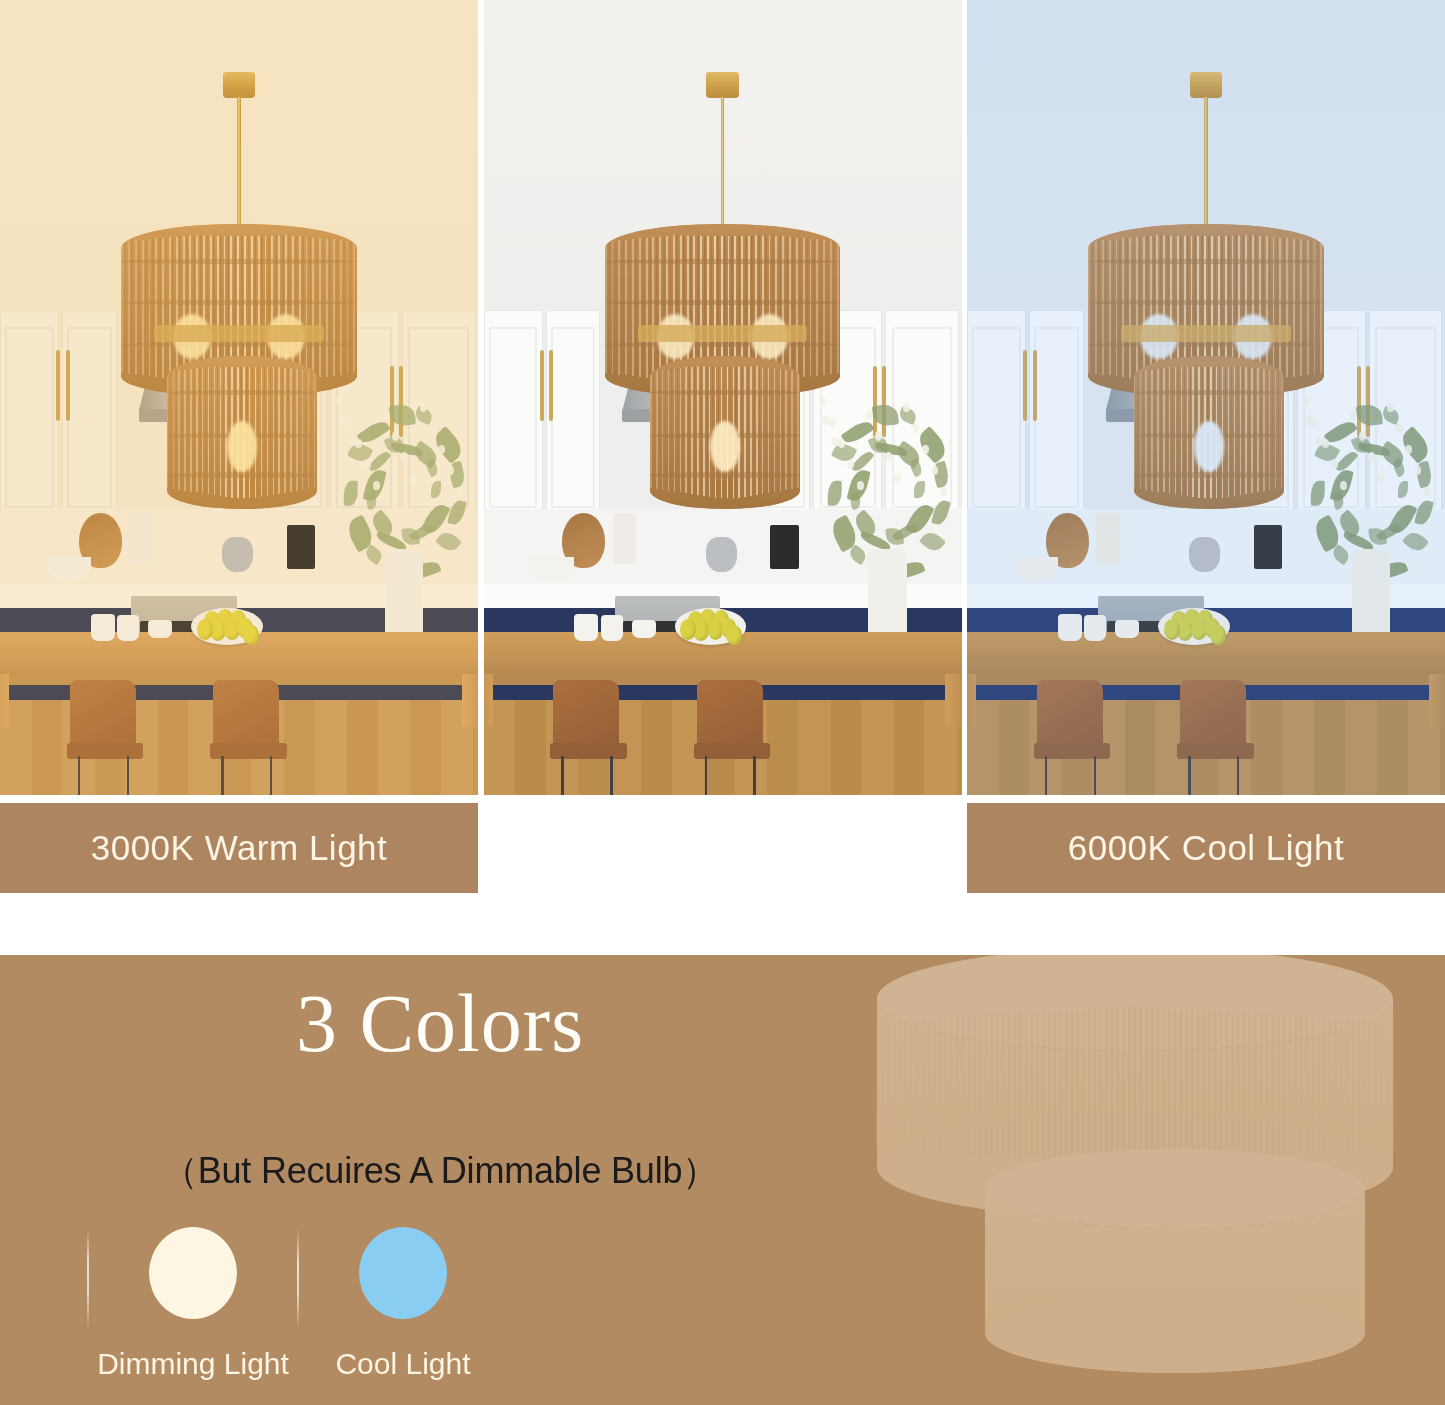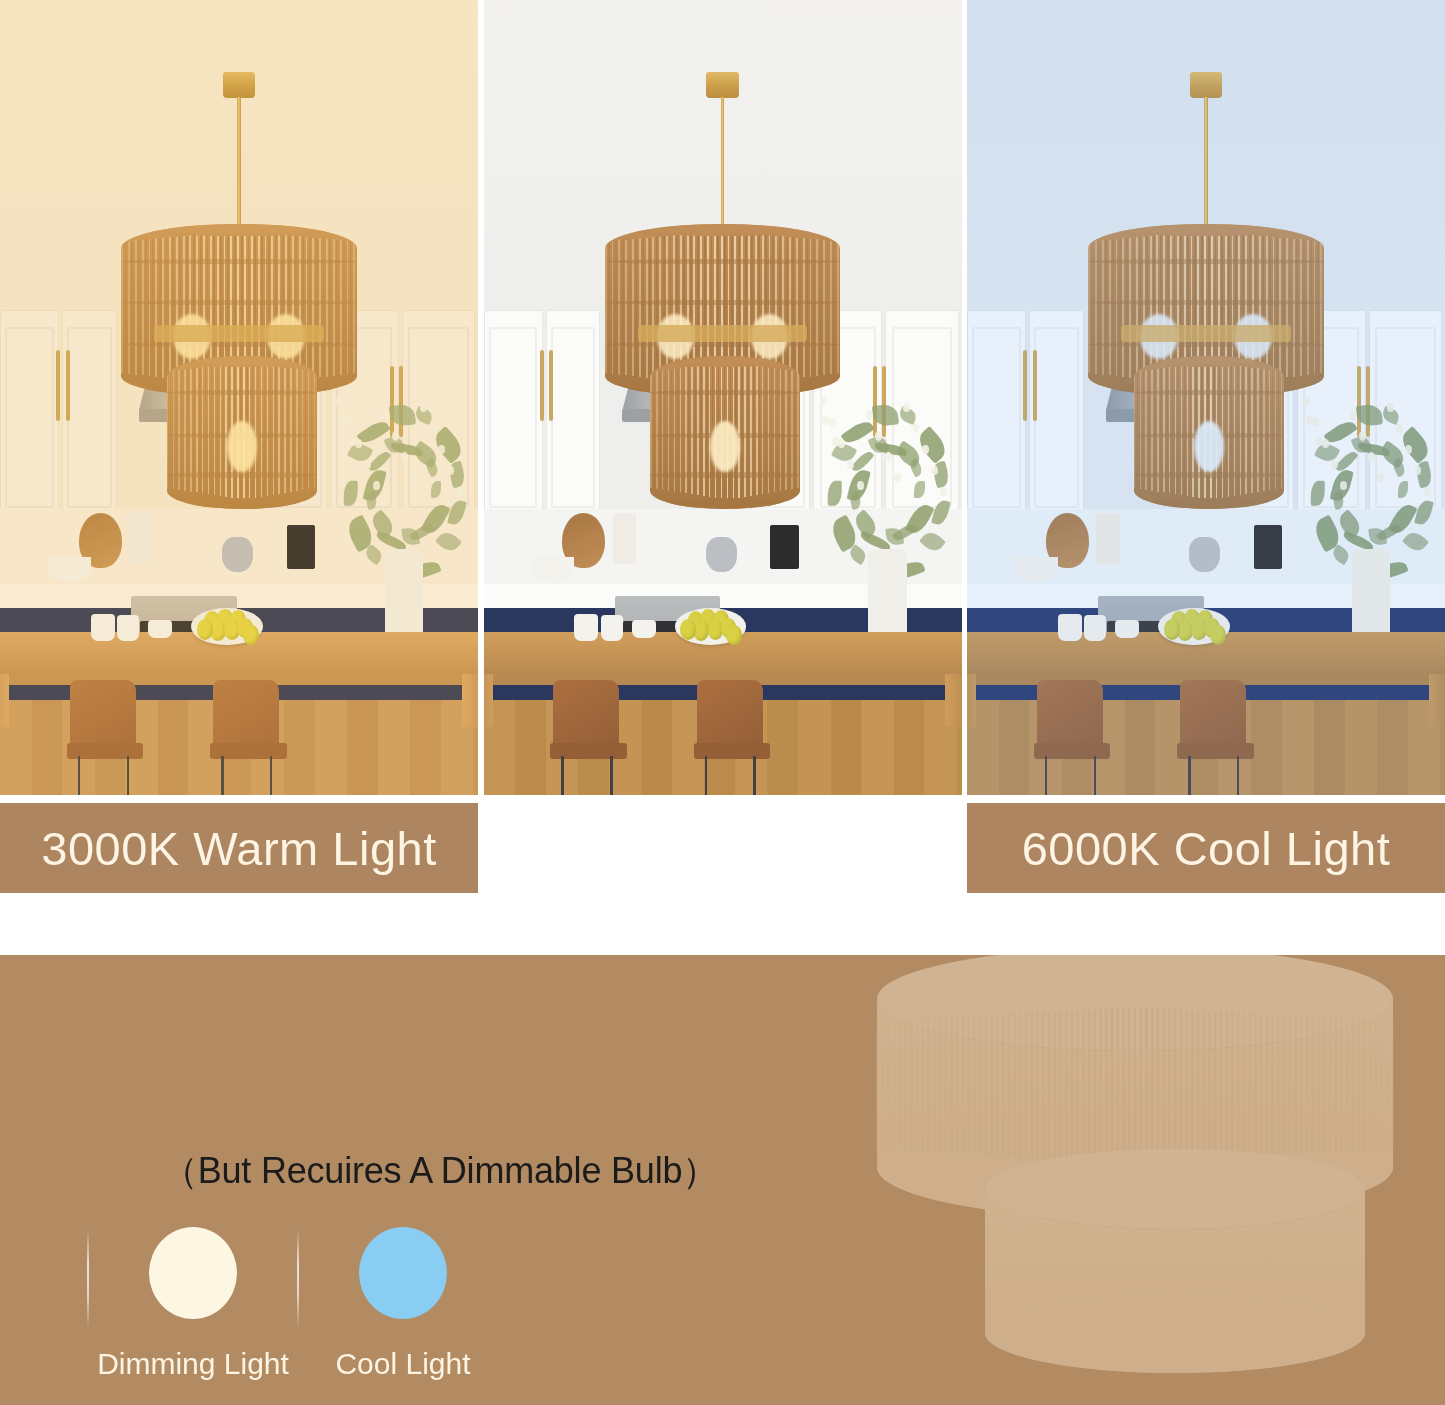--- a/index.html
+++ b/index.html
@@ -93,21 +93,21 @@
   .tier{position:absolute;border-radius:50%/14% 14% 12% 12%;overflow:hidden;}
   .weave{position:absolute;inset:0;}
   .bulb{position:absolute;border-radius:50%;filter:blur(1.5px);}
 
   
   .band{
     width:478px;height:90px;margin-top:8px;
     display:flex;align-items:center;justify-content:center;
   }
   .band-text{
-    color:#fdf4e3;font-size:47px;letter-spacing:.5px;white-space:nowrap;
+    color:#fdf4e3;font-size:35px;letter-spacing:.5px;white-space:nowrap;
   }
 
   
   .feature{
     position:absolute;left:0;top:955px;width:1445px;height:450px;
     overflow:hidden;
   }
   .feature-bg{position:absolute;inset:0;}
   .feature-art{
     position:absolute;right:-10px;top:-18px;width:640px;height:468px;
@@ -1116,20 +1116,21 @@
             </g>
         </g>
 
         <ellipse cx="360" cy="252" rx="190" ry="40" fill="#fdf0dc"></ellipse>
         <path d="M170 252 L170 396 A190 40 0 0 0 550 396 L550 252 A190 40 0 0 1 170 252 Z" fill="url(#wshade)"></path>
         <ellipse cx="360" cy="396" rx="190" ry="40" fill="#f7e4c9"></ellipse>
       </svg>
     </div>
 
     <div class="feature-copy">
+      <div class="big-title">3 Colors</div>
       <div class="sub2">（But Recuires A Dimmable Bulb）</div>
 
       <div class="swatches">
         <div class="sw-div">
             <i></i>
           </div>
         <div class="sw-col">
           <div class="sw-dot" id="dot-1" style="background: rgb(253, 246, 227);"></div>
           <div class="sw-label">Dimming Light</div>
         </div>

